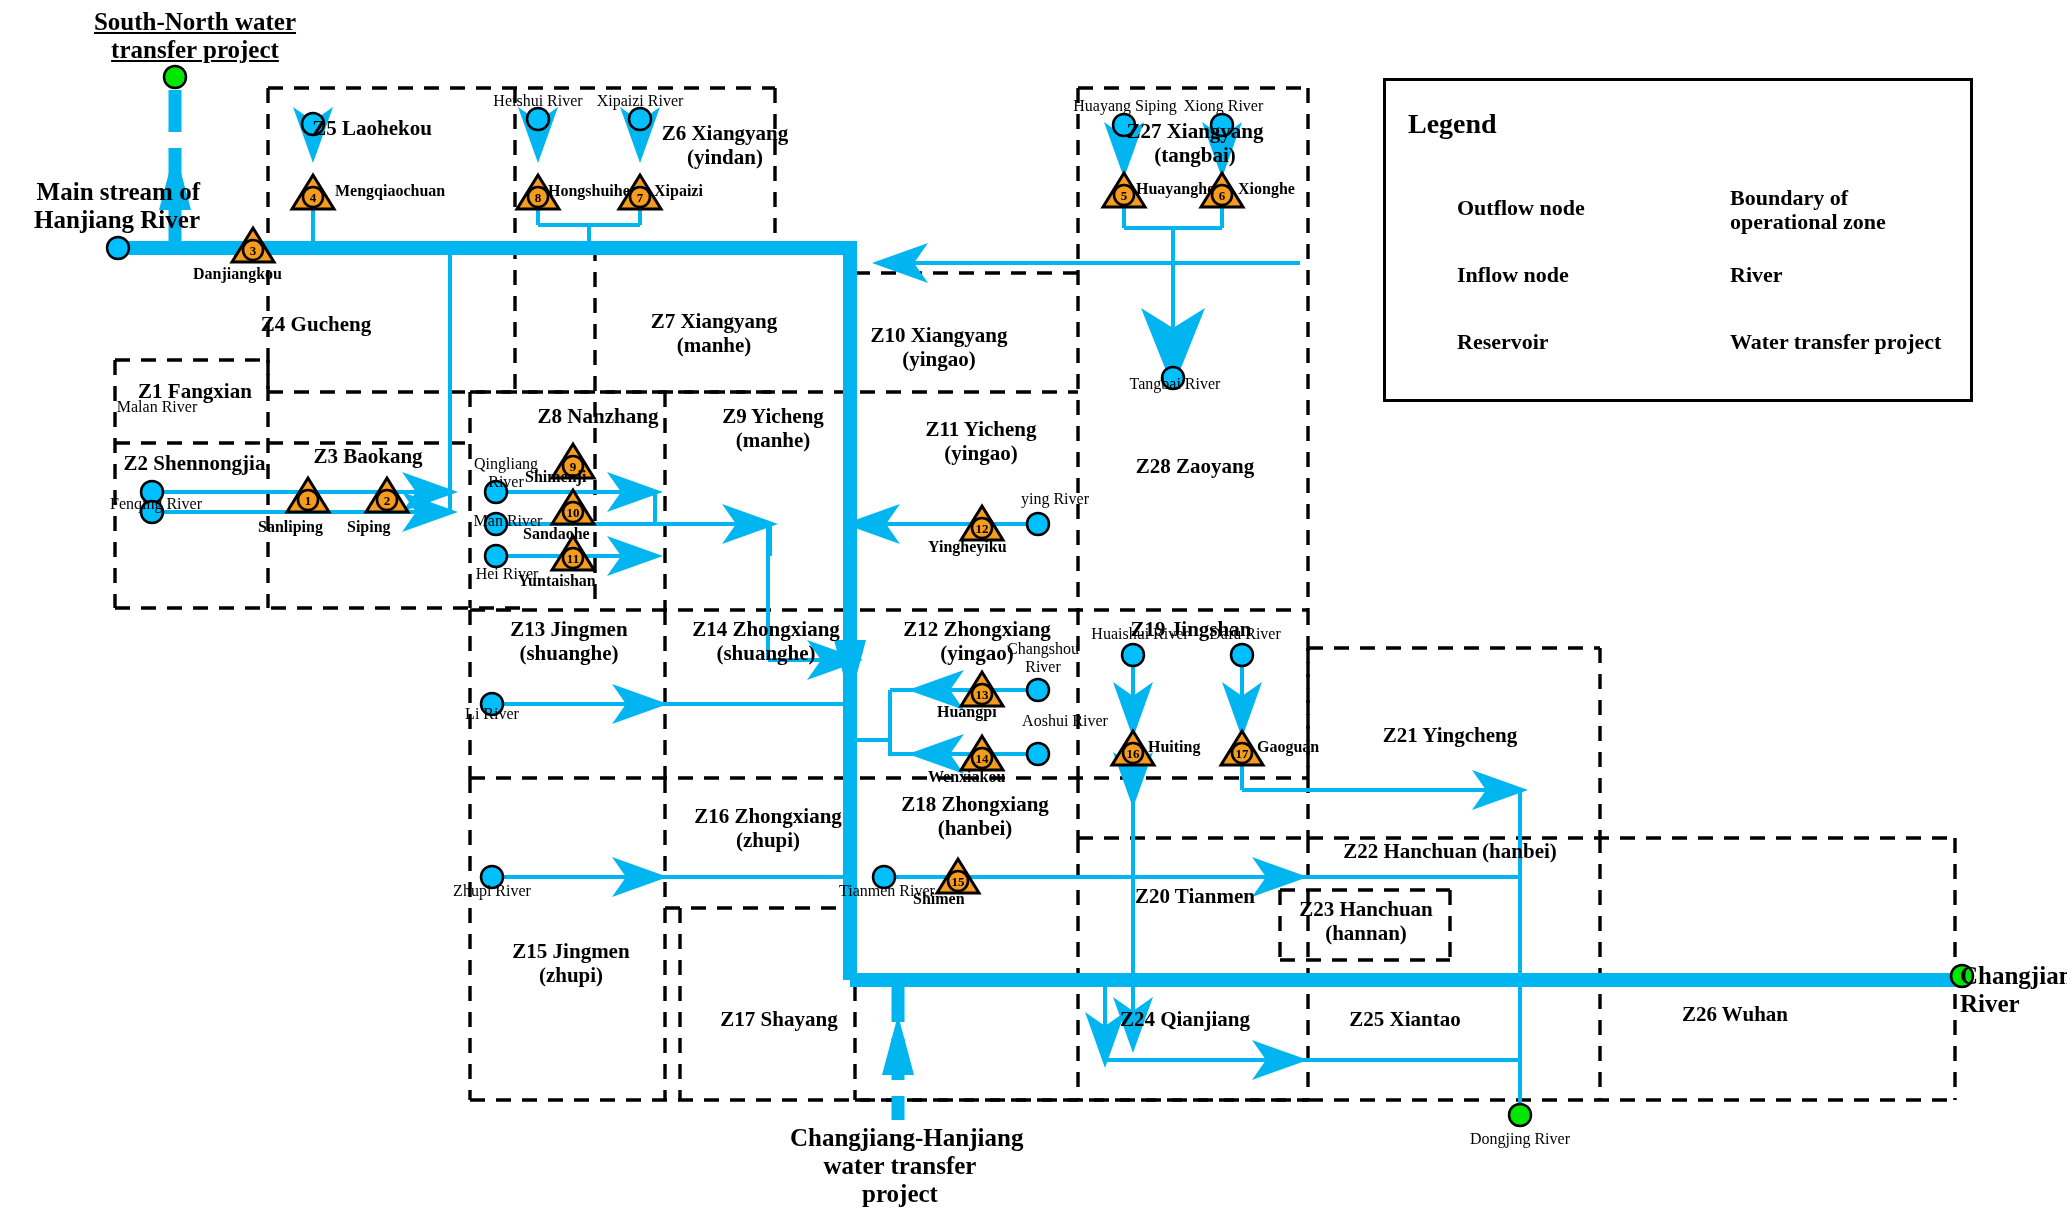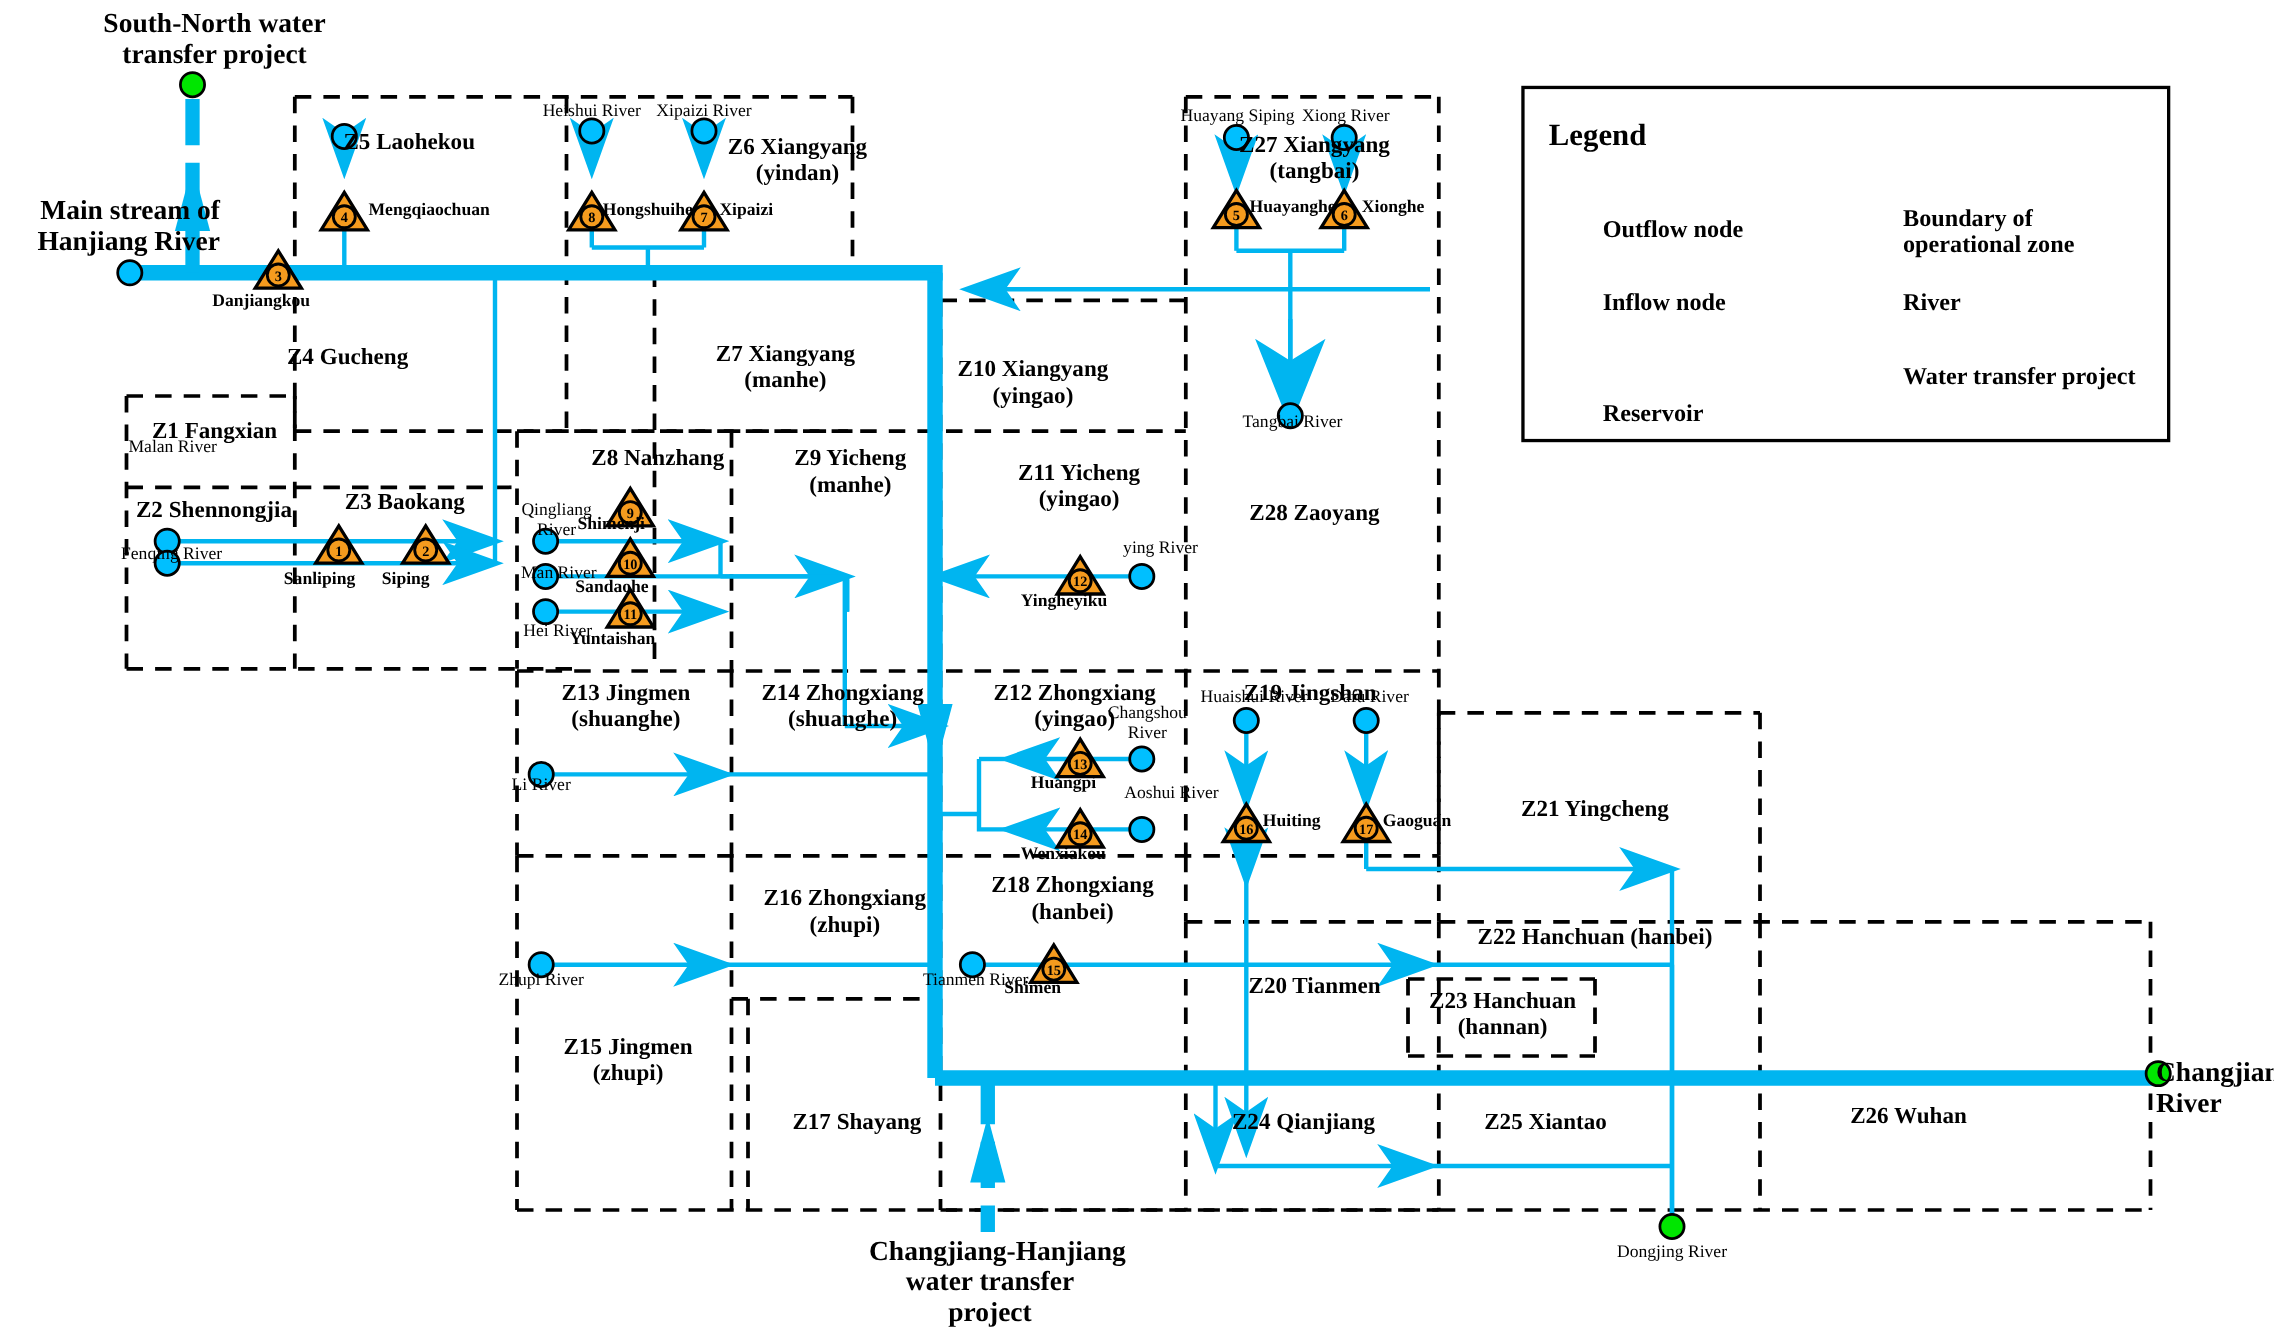--- a/index.html
+++ b/index.html
@@ -322,27 +322,27 @@
         <path d="M1652,342 L1714,342" stroke="#00b5f0" stroke-width="4" fill="none" stroke-dasharray="10,6"></path>
         <path d="M1676,333 L1702,342 L1676,351 L1682,342 Z" fill="#00b5f0"></path>
       </g>
     </g>
   </svg>
 
   <div class="legend-box" style="left:1383px;top:78px;width:584px;height:318px;"></div>
   <div class="legend-title" style="left:1408px;top:108px;">Legend</div>
   <div class="legend-txt" style="left:1457px;top:196px;">Outflow node</div>
   <div class="legend-txt" style="left:1457px;top:263px;">Inflow node</div>
-  <div class="legend-txt" style="left:1457px;top:330px;margin-top:34px;">Reservoir</div>
+  <div class="legend-txt" style="left:1457px;top:330px;">Reservoir</div>
   <div class="legend-txt" style="left:1730px;top:186px;white-space:pre;">Boundary of
 operational zone</div>
   <div class="legend-txt" style="left:1730px;top:263px;">River</div>
   <div class="legend-txt" style="left:1730px;top:330px;">Water transfer project</div>
 
-  <div class="lbl big-lbl" style="left:80px;top:8px;width:230px;">South-North water
+  <div class="lbl big-lbl" style="left:80px;top:8px;width:230px;text-decoration:underline;">South-North water
 transfer project</div>
   <div class="lbl big-lbl" style="left:10px;top:178px;width:190px;text-align:right;">Main stream of
 Hanjiang River</div>
   <div class="lbl big-lbl" style="left:790px;top:1124px;width:220px;">Changjiang-Hanjiang
 water transfer
 project</div>
   <div class="lbl big-lbl" style="left:1960px;top:962px;width:110px;text-align:left;">Changjiang
 River</div>
 
   <div class="lbl zone-lbl" style="left:120px;top:380px;width:150px;">Z1 Fangxian</div>

